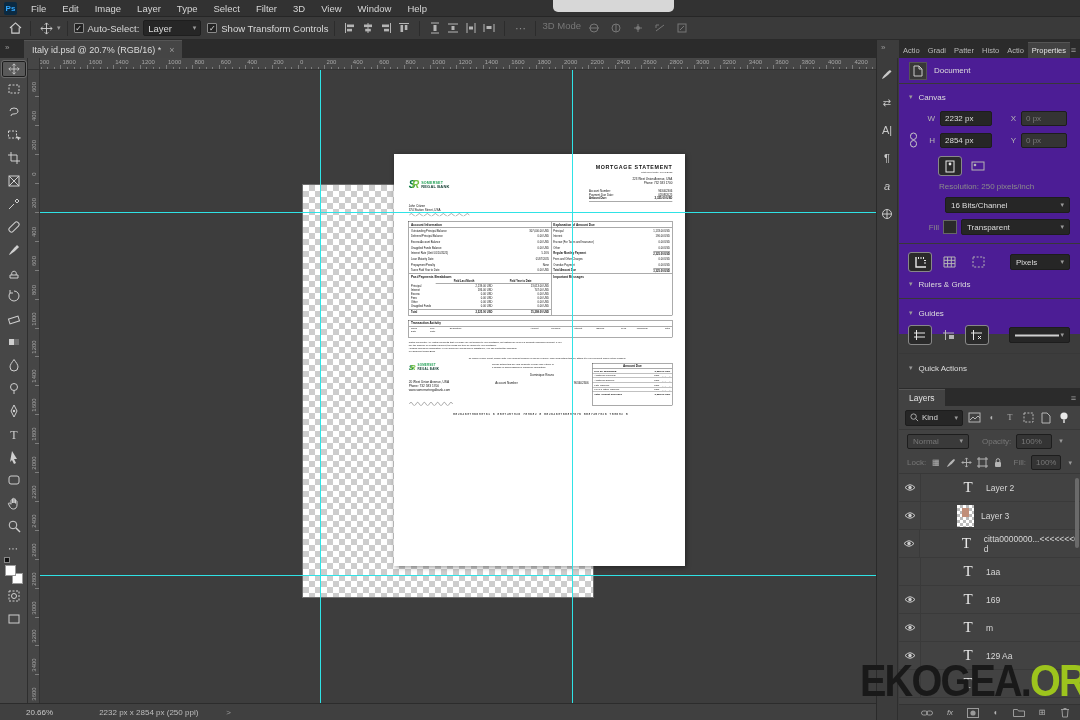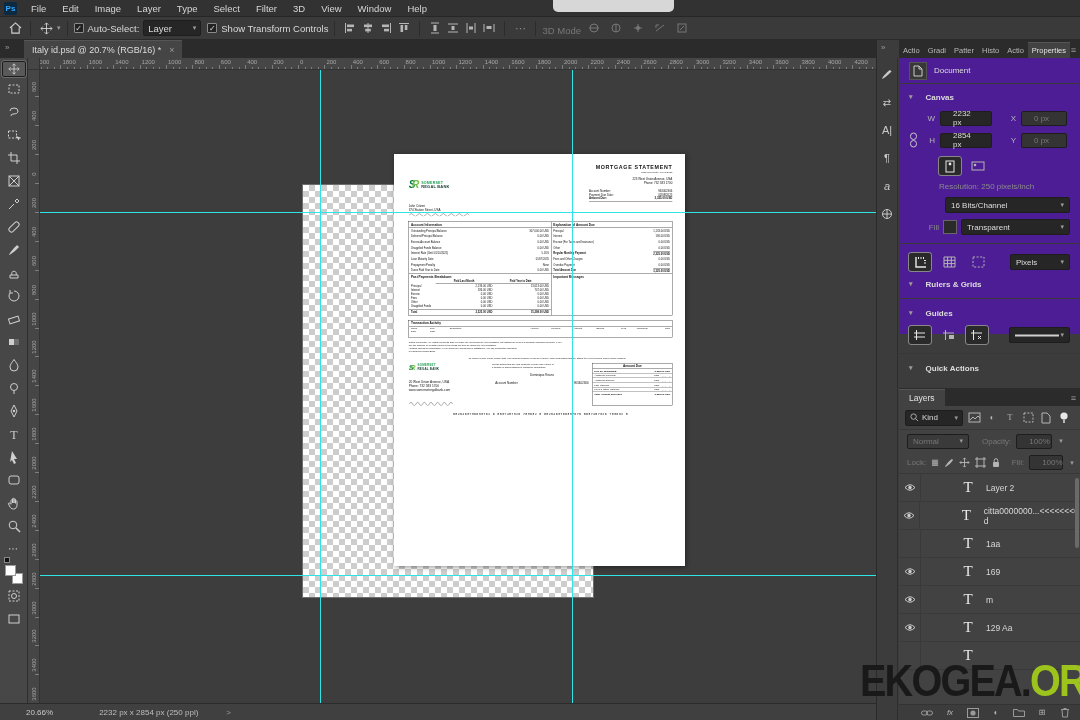--- a/index.html
+++ b/index.html
@@ -20,21 +20,21 @@
   .optionsbar { position:absolute; left:0; top:17px; right:0; height:23px; background:#3a3a3a;
     border-bottom:1px solid #2a2a2a; display:flex; align-items:center; z-index:5; font-size:9.5px;}
   .opt-sep { width:1px; height:15px; background:#2c2c2c; margin:0 6px; }
   .opt-ico { width:18px; height:16px; display:flex; align-items:center; justify-content:center; }
   .caret { color:#9a9a9a; font-size:7px; margin-left:2px; }
   .checkbox { width:10px; height:10px; background:#222; border:1px solid #8a8a8a; border-radius:1px;
     display:flex; align-items:center; justify-content:center; font-size:8px; color:#d9d9d9; margin-right:4px;}
   .opt-select { background:#262626; border:1px solid #1e1e1e; border-radius:2px; height:16px;
     display:flex; align-items:center; padding:0 4px; margin:0 6px 0 4px; min-width:58px; justify-content:space-between;}
   .dim { color:#8b8b8b; }
-  .opt-3d { display:flex; align-items:flex-end; gap:4px; color:#777; }
+  .opt-3d { display:flex; align-items:flex-start; gap:4px; color:#777; }
   
   .tabrow { position:absolute; left:0; top:40px; right:204px; height:18px; background:#2b2b2b; z-index:4;
     display:flex; align-items:flex-end; }
   .collapse-left { position:absolute; left:5px; top:3px; color:#9a9a9a; font-size:8px; letter-spacing:-1px;}
   .doc-tab { margin-left:24px; height:18px; background:#454545; color:#dcdcdc; font-size:9px;
     display:flex; align-items:center; padding:0 8px; gap:8px; border-top:1px solid #555; }
   .doc-tab .x { color:#9a9a9a; font-size:9px; }
   
   .toolbar { position:absolute; left:0; top:58px; width:28px; bottom:17px; background:#474747;
     border-right:1px solid #2e2e2e; display:flex; flex-direction:column; align-items:center; padding-top:3px; z-index:6;}
@@ -137,24 +137,24 @@
   .dock-main { position:absolute; left:22px; right:0; top:0; bottom:0; }
   .ptabs { height:18px; background:#2b2b2b; display:flex; align-items:flex-end; font-size:7.5px; color:#b9b9b9;}
   .ptab { padding:3px 4px; }
   .ptab.active { background:#424242; color:#e3e3e3; border-top:1px solid #555;}
   .ptab-menu { margin-left:auto; color:#9a9a9a; padding:0 4px 3px 0; font-size:9px;}
   .chev { position:absolute; color:#9a9a9a; font-size:8px; letter-spacing:-1px; top:3px;}
   .props { position:absolute; top:18px; left:0; right:0; height:276px; background:#4c1d95; font-size:8px; }
   .prow { display:flex; align-items:center; padding:0 10px; }
   .doc-row { height:26px; gap:7px; border-bottom:1px solid #383838; color:#ddd;}
   .doc-ic-box { width:18px; height:18px; background:#383838; border:1px solid #555; display:flex; align-items:center; justify-content:center;}
-  .sec-h { height:18px; font-weight:bold; color:#ddd; gap:13px; }
+  .sec-h { height:18px; font-weight:normal; color:#ddd; gap:6px; }
   .sec-h .tri { color:#9a9a9a; font-size:7px;}
   .fld { background:#262626; border:1px solid #1d1d1d; border-radius:2px; height:15px; display:flex;
-    align-items:center; padding:0 12px; color:#ddd; }
+    align-items:center; padding:0 4px; color:#ddd; }
   .fld.dis { background:#343434; color:#787878; }
   .lblw { width:14px; text-align:right; margin-right:5px; color:#b5b5b5;}
   .sel { background:#262626; border:1px solid #1d1d1d; border-radius:2px; height:16px; display:flex;
     align-items:center; justify-content:space-between; padding:0 5px; color:#ddd;}
   .orient-btn { width:22px; height:18px; display:flex; align-items:center; justify-content:center;
     border-radius:2px; margin-right:6px;}
   .orient-btn.on { background:#2a2a2a; outline:1px solid #888; }
   .icon-btn { width:22px; height:18px; display:flex; align-items:center; justify-content:center; border-radius:2px; margin-right:7px;}
   .icon-btn.on { background:#2a2a2a; outline:1px solid #888; }
   .divider { height:1px; background:#383838; margin:5px 0; }
@@ -1179,64 +1179,78 @@
             </div>
           </div>
           <div class="lrow">
             <div class="leye">
               <svg width="12" height="9" viewBox="0 0 12 9">
                 <path d="M1 4.5Q6 -1 11 4.5 6 10 1 4.5z" fill="none" stroke="#cfcfcf"></path>
                 <circle cx="6" cy="4.5" r="1.7" fill="#cfcfcf"></circle>
               </svg>
             </div>
             <div class="lbody">
-              <span class="tthumb" style="margin-left:26px">T</span>
-              <span>citta0000000...&lt;&lt;&lt;&lt;&lt;&lt;&lt;0 d</span>
-            </div>
-          </div>
-          <div class="lrow">
-            <div class="leye"></div>
-            <div class="lbody">
-              <span class="tthumb" style="margin-left:26px">T</span>
-              <span>1aa</span>
+              <span class="ithumb" style="margin-left:26px">
+                <i></i>
+              </span>
+              <span>Layer 3</span>
             </div>
           </div>
           <div class="lrow">
             <div class="leye">
               <svg width="12" height="9" viewBox="0 0 12 9">
                 <path d="M1 4.5Q6 -1 11 4.5 6 10 1 4.5z" fill="none" stroke="#cfcfcf"></path>
                 <circle cx="6" cy="4.5" r="1.7" fill="#cfcfcf"></circle>
               </svg>
             </div>
             <div class="lbody">
               <span class="tthumb" style="margin-left:26px">T</span>
-              <span>169</span>
+              <span>citta0000000...&lt;&lt;&lt;&lt;&lt;&lt;&lt;0 d</span>
+            </div>
+          </div>
+          <div class="lrow">
+            <div class="leye"></div>
+            <div class="lbody">
+              <span class="tthumb" style="margin-left:26px">T</span>
+              <span>1aa</span>
             </div>
           </div>
           <div class="lrow">
             <div class="leye">
               <svg width="12" height="9" viewBox="0 0 12 9">
                 <path d="M1 4.5Q6 -1 11 4.5 6 10 1 4.5z" fill="none" stroke="#cfcfcf"></path>
                 <circle cx="6" cy="4.5" r="1.7" fill="#cfcfcf"></circle>
               </svg>
             </div>
             <div class="lbody">
               <span class="tthumb" style="margin-left:26px">T</span>
-              <span>m</span>
+              <span>169</span>
             </div>
           </div>
           <div class="lrow">
             <div class="leye">
               <svg width="12" height="9" viewBox="0 0 12 9">
                 <path d="M1 4.5Q6 -1 11 4.5 6 10 1 4.5z" fill="none" stroke="#cfcfcf"></path>
                 <circle cx="6" cy="4.5" r="1.7" fill="#cfcfcf"></circle>
               </svg>
             </div>
             <div class="lbody">
               <span class="tthumb" style="margin-left:26px">T</span>
+              <span>m</span>
+            </div>
+          </div>
+          <div class="lrow">
+            <div class="leye">
+              <svg width="12" height="9" viewBox="0 0 12 9">
+                <path d="M1 4.5Q6 -1 11 4.5 6 10 1 4.5z" fill="none" stroke="#cfcfcf"></path>
+                <circle cx="6" cy="4.5" r="1.7" fill="#cfcfcf"></circle>
+              </svg>
+            </div>
+            <div class="lbody">
+              <span class="tthumb" style="margin-left:26px">T</span>
               <span>129 Aa</span>
             </div>
           </div>
           <div class="lrow">
             <div class="leye"></div>
             <div class="lbody">
               <span class="tthumb" style="margin-left:26px">T</span>
             </div>
           </div>
           <div class="lscroll"></div>

